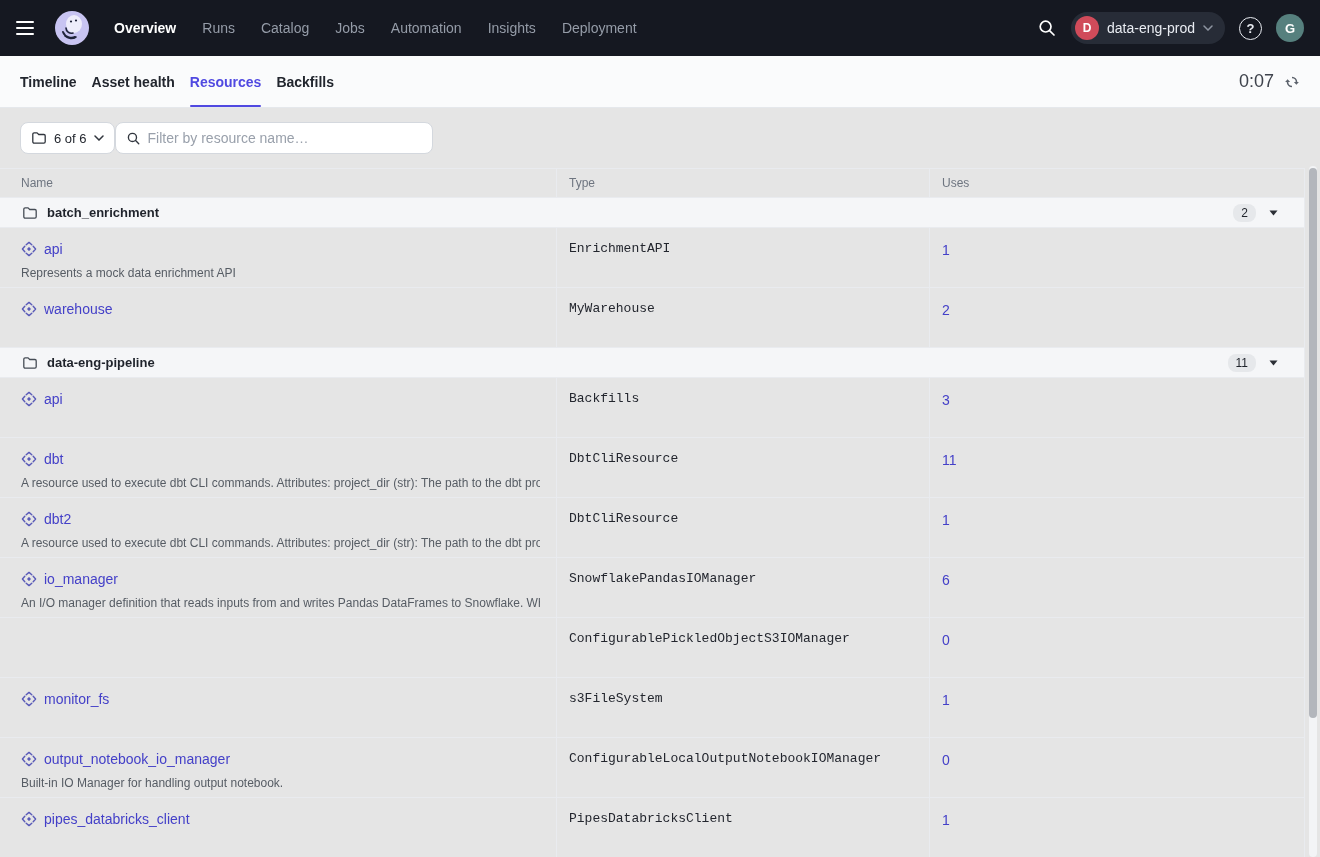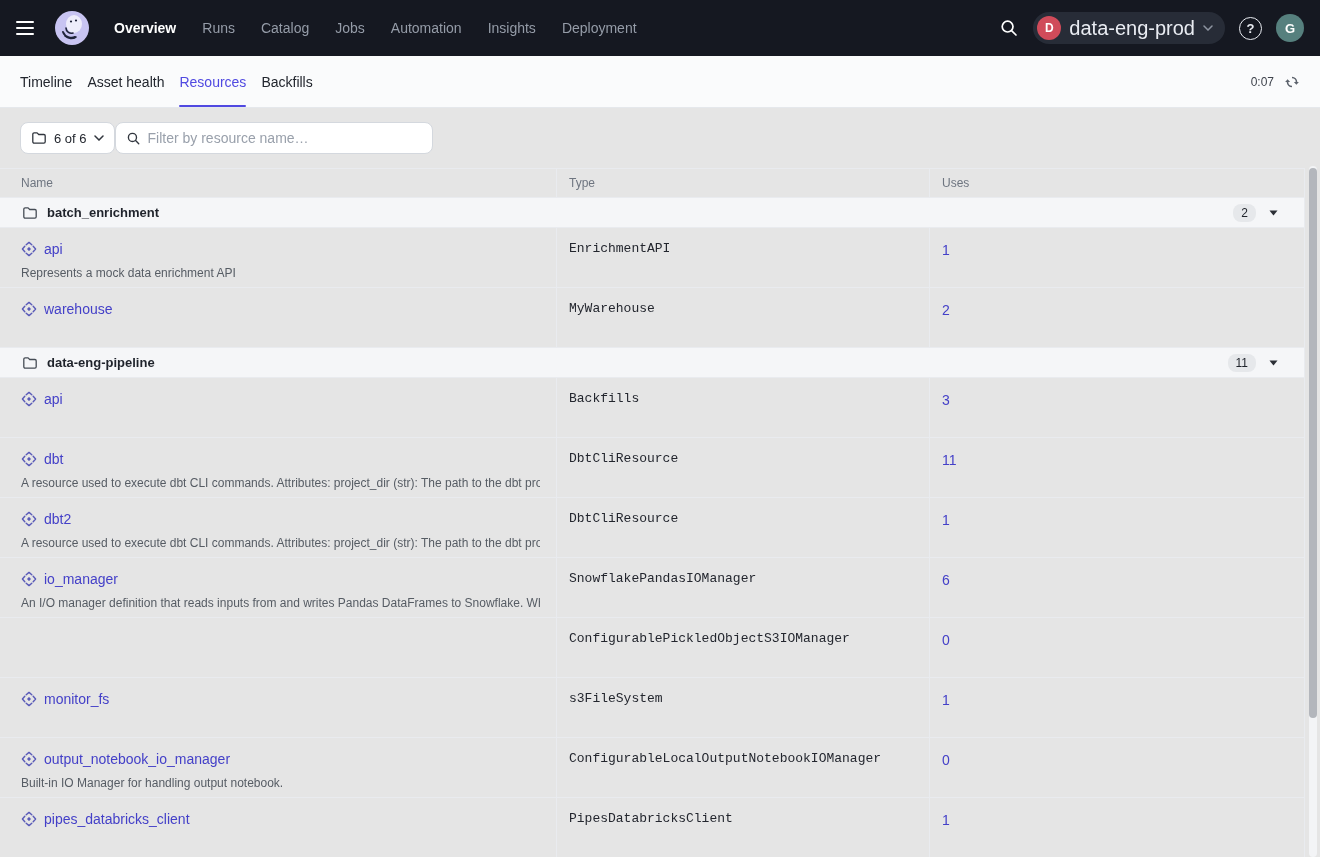--- a/index.html
+++ b/index.html
@@ -11,32 +11,32 @@
   .menu-btn { width:26px; height:26px; display:flex; flex-direction:column; justify-content:center; gap:4px; cursor:pointer; background:none; border:none; }
   .menu-btn span { display:block; width:18px; height:2px; background:#fff; border-radius:1px; }
   .logo { margin-left:12px; width:36px; height:36px; }
   .nav { display:flex; gap:26px; margin-left:24px; font-size:14px; }
   .nav-item { color:#959ca8; cursor:pointer; }
   .nav-item.active { color:#ffffff; font-weight:700; }
   .topnav-right { margin-left:auto; display:flex; align-items:center; gap:14px; }
   .icon-btn { background:none; border:none; cursor:pointer; display:flex; align-items:center; }
   .ws-pill { display:flex; align-items:center; gap:8px; background:#272c37; border-radius:20px; padding:4px 12px 4px 4px; cursor:pointer; }
   .ws-badge { width:24px; height:24px; border-radius:50%; background:#d04b5a; color:#fff; font-size:12px; font-weight:700; display:flex; align-items:center; justify-content:center; }
-  .ws-name { color:#e9ecf2; font-size:20px; }
+  .ws-name { color:#e9ecf2; font-size:14px; }
   .help-btn { width:23px; height:23px; border-radius:50%; border:1.7px solid #e9ecf2; color:#e9ecf2; font-size:13px; font-weight:700; display:flex; align-items:center; justify-content:center; background:none; cursor:pointer; }
   .avatar { width:28px; height:28px; border-radius:50%; background:#56807e; color:#fff; font-size:13px; font-weight:600; display:flex; align-items:center; justify-content:center; cursor:pointer; }
 
   
   .tabbar { height:52px; background:#fafbfc; border-bottom:1px solid #e5e8ec; display:flex; align-items:center; padding:0 20px; }
   .tabs { display:flex; height:100%; column-gap:15px; }
-  .tab { height:100%; display:flex; align-items:center; font-size:14px; font-weight:400; color:#22262e; position:relative; cursor:pointer; }
+  .tab { height:100%; display:flex; align-items:center; font-size:14px; font-weight:700; color:#22262e; position:relative; cursor:pointer; }
   .tab.active { color:#5049e1; }
   .tab.active::after { content:""; position:absolute; left:0; right:0; bottom:0; height:2px; background:#5049e1; border-radius:1px; }
   .tabbar-right { margin-left:auto; display:flex; align-items:center; gap:10px; }
-  .timer { font-size:12px; color:#3e434c; }
+  .timer { font-size:18px; color:#3e434c; }
 
   
   .filterbar { display:flex; align-items:center; padding:14px 20px; height:60px; }
   .ctrl { height:32px; border:1px solid #d4d8de; border-radius:8px; display:flex; align-items:center; background:#fff; }
   .group-filter { padding:0 10px; gap:7px; font-size:13px; color:#1e222a; cursor:pointer; }
   .search-box { width:318px; padding:0 10px; gap:7px; }
   .search-box input { border:none; outline:none; font-size:14px; flex:1; color:#1e222a; font-family:inherit; background:transparent; }
   .search-box input::placeholder { color:#99a0ab; }
 
   

